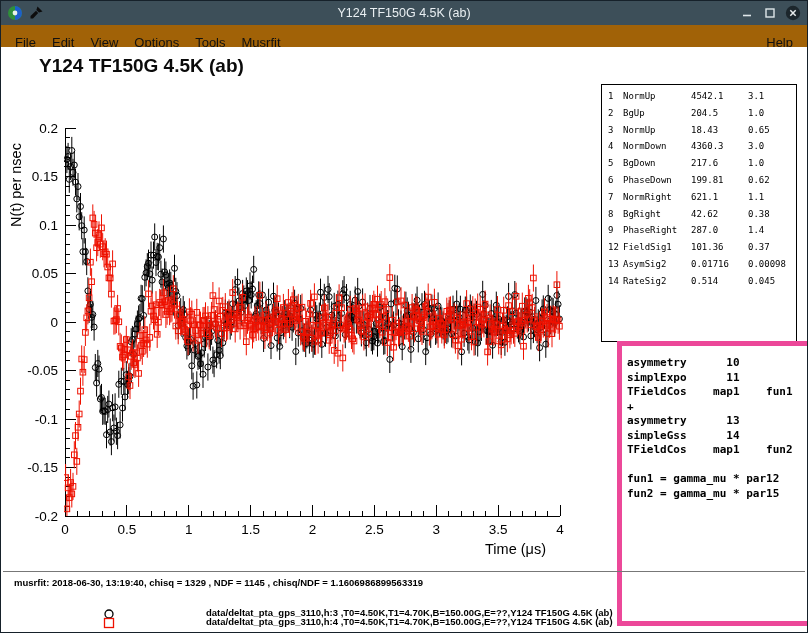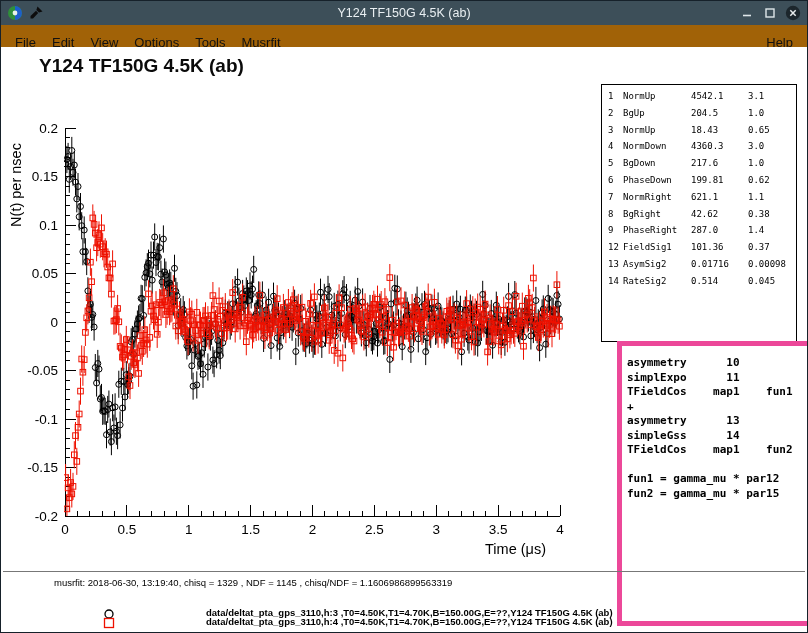--- a/index.html
+++ b/index.html
@@ -32,21 +32,21 @@
   .pn{width:15px;}
   .pname{width:68px;}
   .pval{width:57px;}
   .perr{flex:1;}
   .theory-box{position:absolute;left:616px;top:294px;width:196px;height:285px;border:5px solid #ec4899;
               background:#fff;box-sizing:border-box;}
   .theory-pre{margin:10px 0 0 5px;font-family:"DejaVu Sans Mono",monospace;font-size:11px;
               font-weight:bold;line-height:14.5px;color:#000;}
   
   .footer{position:absolute;left:2px;right:2px;top:524px;bottom:0;border-top:1px solid #777;}
-  .fit-info{position:absolute;left:11px;top:5px;font-size:9.5px;font-weight:normal;color:#000;white-space:nowrap;margin-left:40px;}
+  .fit-info{position:absolute;left:11px;top:5px;font-size:9.5px;font-weight:bold;color:#000;white-space:nowrap;}
   .legend-row{position:absolute;left:0;right:0;height:18px;}
   .legend-marker{position:absolute;left:100px;top:2px;}
   .legend-label{position:absolute;left:203px;top:3px;font-size:9.5px;font-weight:bold;color:#000;white-space:nowrap;}
 </style>
 </head>
 <body>
 
 <div class="window">
 
   <div class="titlebar">

